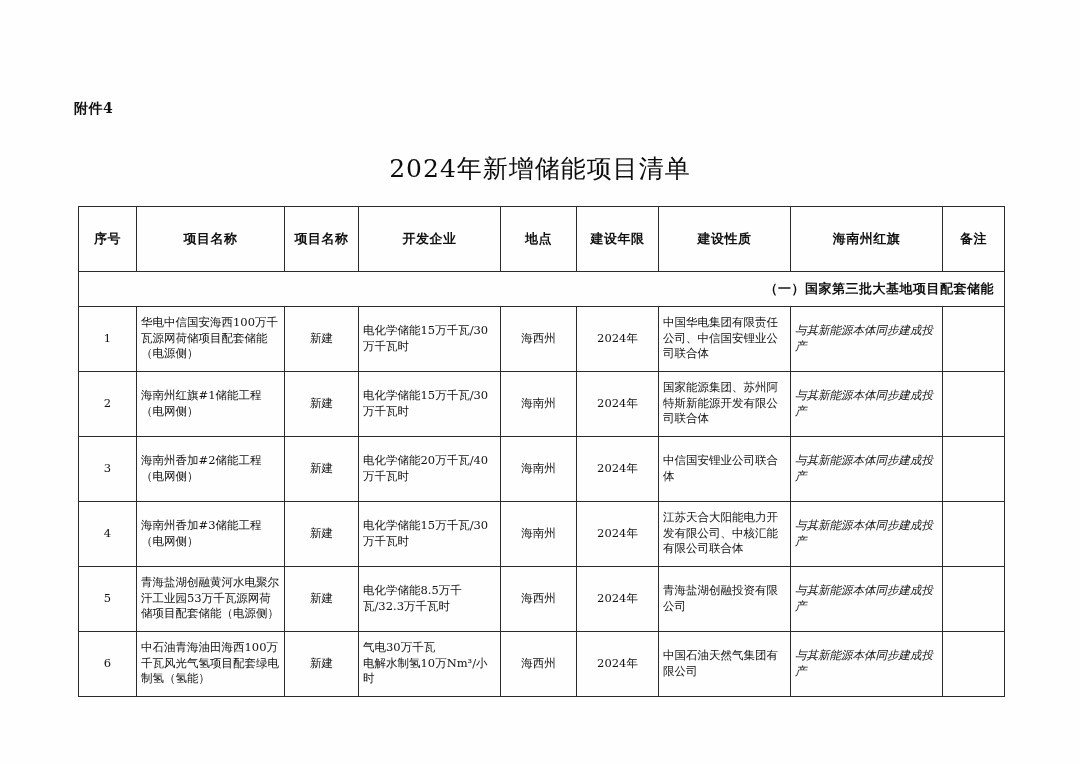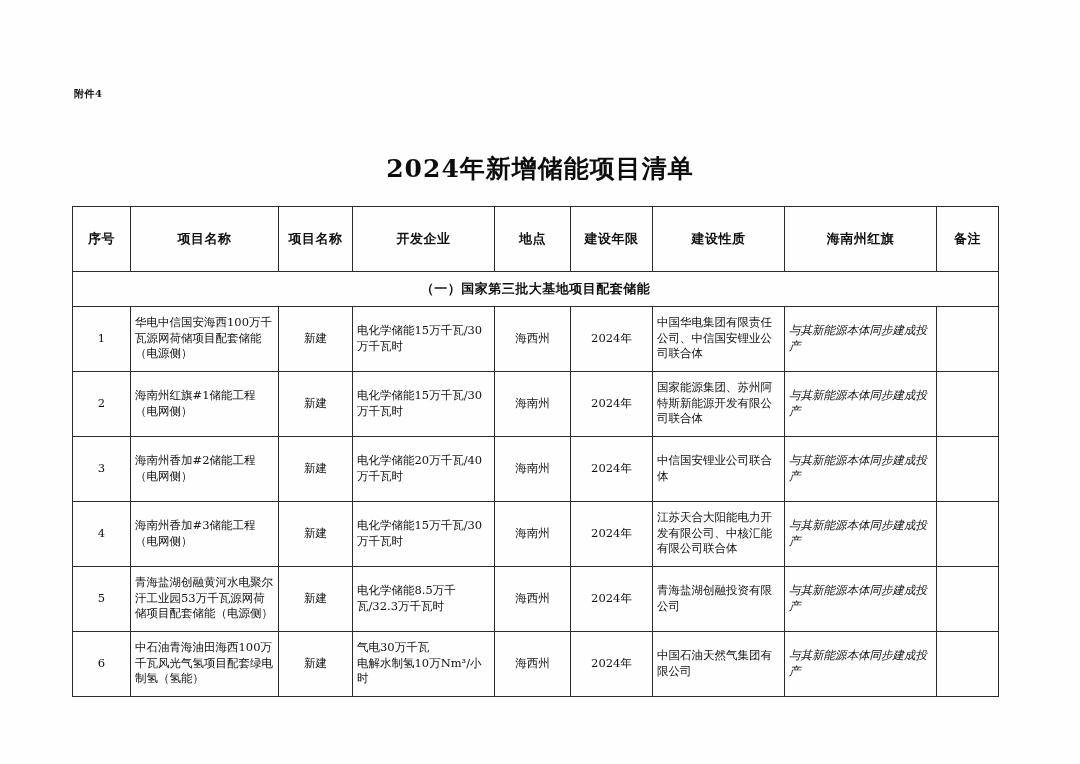--- a/index.html
+++ b/index.html
@@ -18,42 +18,42 @@
   .page {
     position: absolute;
     left: 0; top: 0;
     width: 1080px;
     height: 764px;
     background: #fefefe;
   }
   .attachment-label {
     position: absolute;
     left: 74px;
-    top: 87px;
+    top: 100px;
     font-family: "DejaVu Serif", "Liberation Serif", serif;
     font-weight: bold;
-    font-size: 10px;
+    font-size: 14px;
     letter-spacing: 0.5px;
     color: #111;
   }
   .doc-title {
     position: absolute;
     left: 0;
     top: 152px;
     width: 1080px;
     text-align: center;
     font-family: "DejaVu Serif", "Liberation Serif", serif;
-    font-weight: bold;
+    font-weight: normal;
     font-size: 25px;
     letter-spacing: 1px;
     color: #0d0d0d;
   }
   .table-wrap {
     position: absolute;
-    left: 72px;
+    left: 78px;
     top: 206px;
     width: 926px;
   }
   table.main {
     border-collapse: collapse;
     width: 926px;
     table-layout: fixed;
     font-family: "DejaVu Serif", "Liberation Serif", serif;
   }
   table.main th, table.main td {
@@ -81,22 +81,22 @@
   }
   td.name, td.content, td.dev, td.req {
     text-align: left;
   }
   td.req {
     font-style: italic;
   }
   tr.section td {
     font-weight: bold;
     font-size: 13px;
-    text-align: center;
-    padding: 8px 2px;
+    text-align: right;
+    padding: 8px 10px;
     letter-spacing: 0.5px;
   }
   .c0 { width: 58px; }
   .c1 { width: 148px; }
   .c2 { width: 74px; }
   .c3 { width: 142px; }
   .c4 { width: 76px; }
   .c5 { width: 82px; }
   .c6 { width: 132px; }
   .c7 { width: 152px; }

